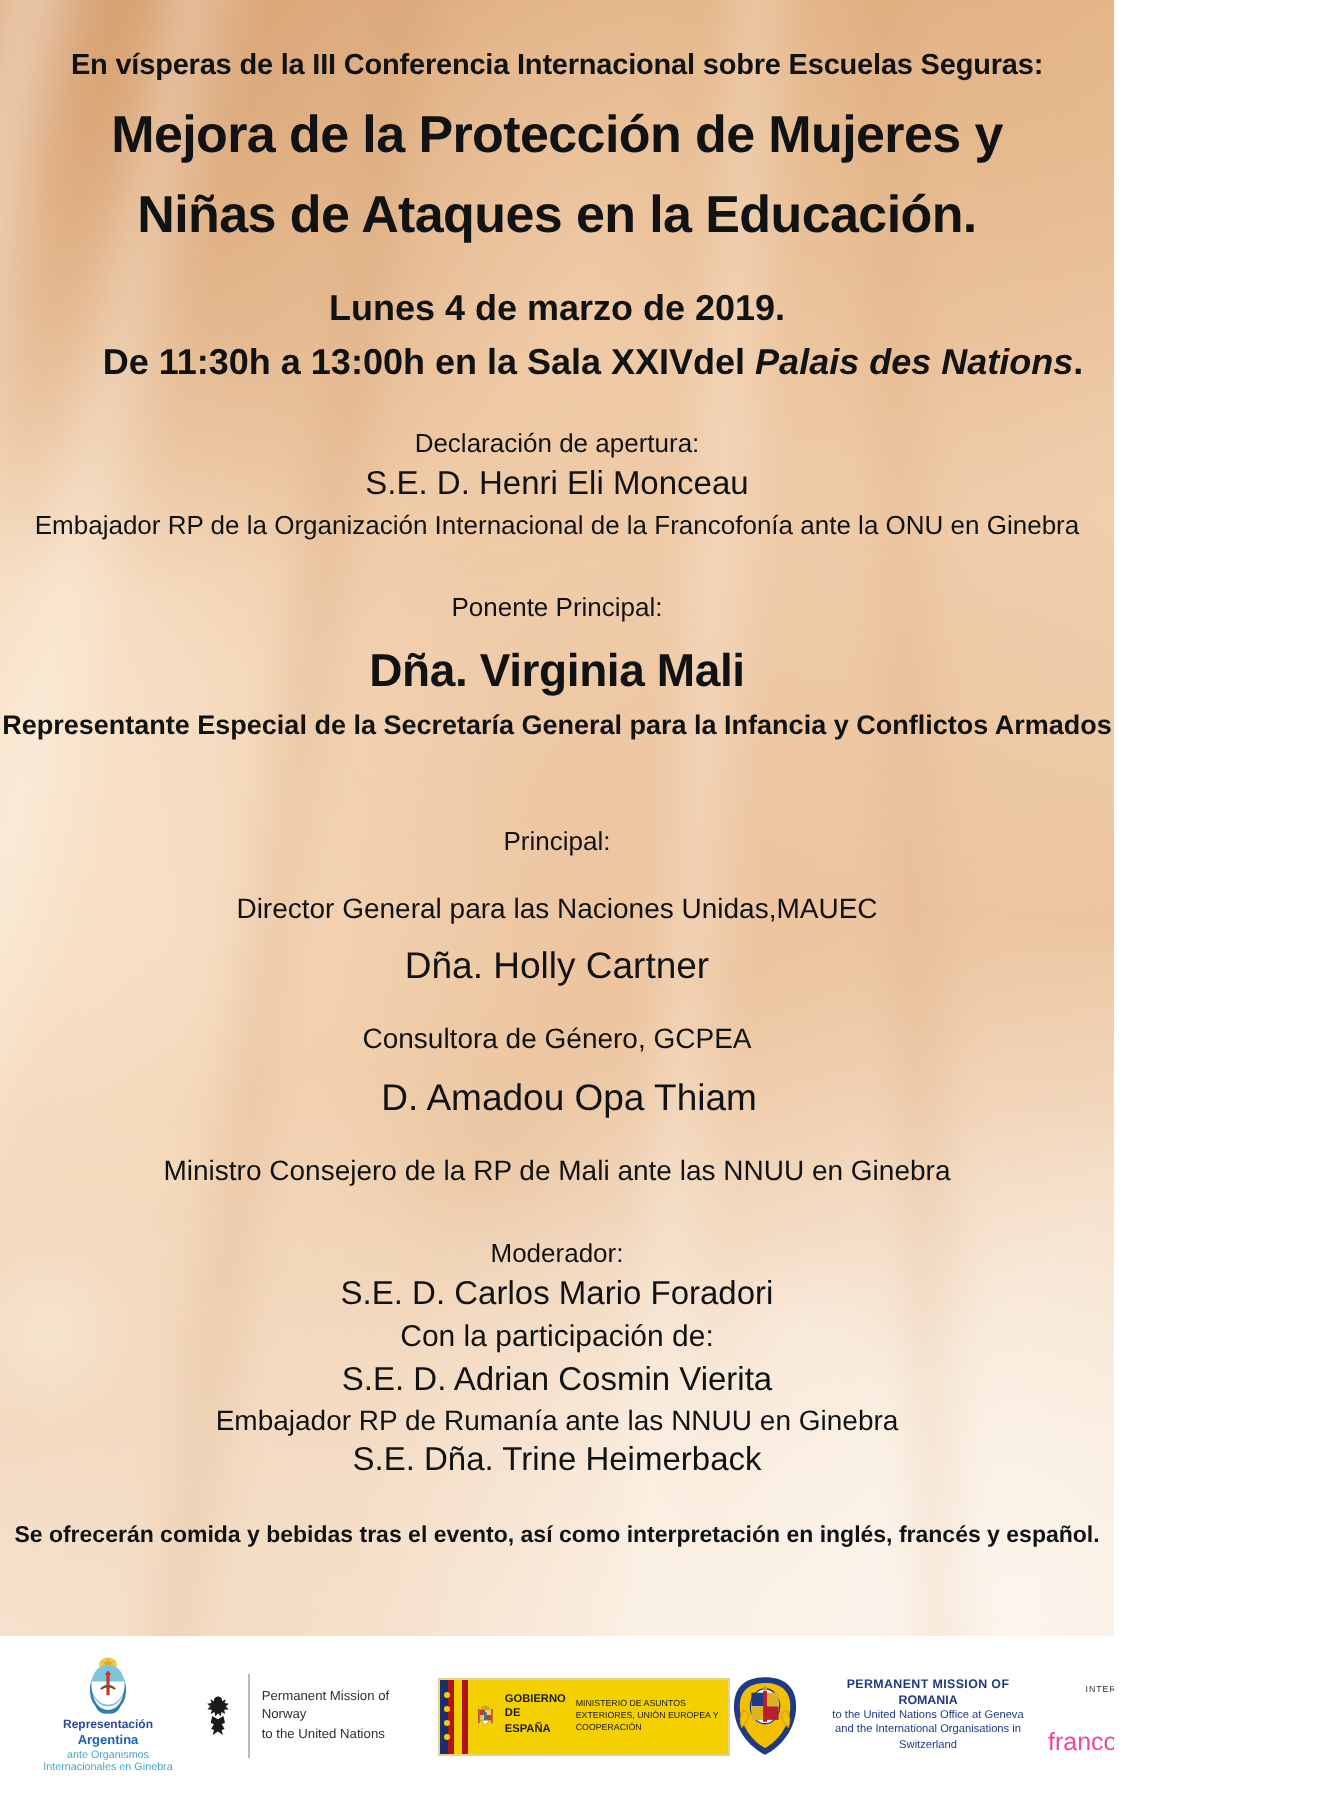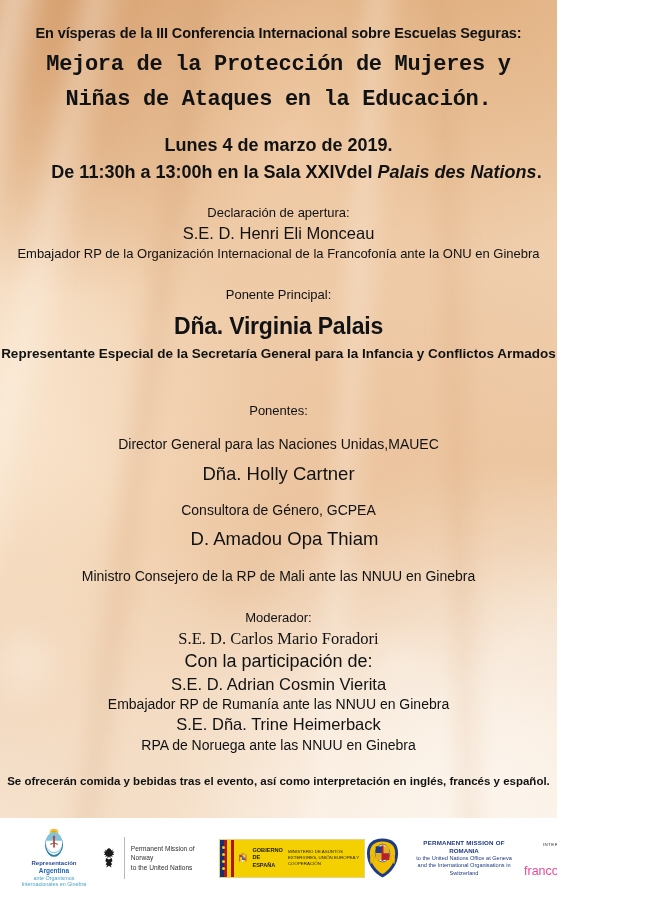--- a/index.html
+++ b/index.html
@@ -63,45 +63,45 @@
   
   .content{
     position:absolute;left:0;top:0;right:0;
     text-align:center;
     color:#111214;
     padding-top:25px;
   }
   .ln{ margin:0; line-height:1.16; }
 
   .kicker{ font-size:14.5px; font-weight:bold; letter-spacing:-.1px; }
-  .title{ font-size:22px; font-weight:bold; letter-spacing:-.3px;font-family:Liberation Mono, monospace; }
+  .title{ font-size:26px; font-weight:bold; letter-spacing:-.3px; }
   .title.t1{ margin-top:10px; }
   .title.t2{ margin-top:10px; }
 
   .date{ font-size:18px; font-weight:bold; margin-top:22px; }
   .time{ font-size:18px; font-weight:bold; margin-top:6px;padding-left:36px; }
   .time i{ font-style:italic; }
 
   .small-label{ font-size:13px; margin-top:22px; }
   .name-md{ font-size:16.5px; margin-top:4px; }
   .role-sm{ font-size:13px; margin-top:3px; }
 
   .keynote-label{ font-size:13px; margin-top:26px; }
   .keynote-name{ font-size:23px; font-weight:bold; margin-top:11px; letter-spacing:-.2px; }
   .keynote-role{ font-size:13.5px; font-weight:bold; margin-top:6px; }
 
   .spk-label{ font-size:13px; margin-top:42px; }
   .spk-name{ font-size:18.5px; margin-top:7px; }
   .spk-role{ font-size:14px; margin-top:18px; }
 
   .mod-label{ font-size:13px; margin-top:26px; }
-  .mod-name{ font-size:16.5px; margin-top:4px;font-family:Liberation Serif, serif; }
+  .mod-name{ font-size:16.5px; margin-top:4px; }
   .mod-role{ font-size:14px; margin-top:2px; }
 
-  .part-label{ font-size:18px; margin-top:3px; }
+  .part-label{ font-size:15px; margin-top:3px; }
   .part-name{ font-size:16.5px; margin-top:3px; }
   .part-role{ font-size:14px; margin-top:2px;text-align:center; }
 
   .note{ font-size:11.5px; font-weight:bold; margin-top:22px; }
 
   
   .footer{
     position:absolute;left:0;right:0;bottom:0;
     height:80px;
     background:#ffffff;
@@ -189,39 +189,38 @@
     <p class="ln date">Lunes 4 de marzo de 2019.</p>
     <p class="ln time">
       <span>De 11:30h a 13:00h en la Sala XXIV</span><span>del </span><i>Palais des Nations</i><span>.</span>
     </p>
 
     <p class="ln small-label">Declaración de apertura:</p>
     <p class="ln name-md">S.E. D. Henri Eli Monceau</p>
     <p class="ln role-sm">Embajador RP de la Organización Internacional de la Francofonía ante la ONU en Ginebra</p>
 
     <p class="ln keynote-label">Ponente Principal:</p>
-    <p class="ln keynote-name">Dña. Virginia Palais</p>
+    <p class="ln keynote-name">Dña. Virginia Mali</p>
     <p class="ln keynote-role">Representante Especial de la Secretaría General para la Infancia y Conflictos Armados</p>
 
-    <p class="ln spk-label">Ponentes:</p>
+    <p class="ln spk-label">Principal:</p>
 
     <p class="ln spk-role">Director General para las Naciones Unidas,MAUEC</p>
     <p class="ln spk-name" style="margin-top:10px;">Dña. Holly Cartner</p>
     <p class="ln spk-role">Consultora de Género, GCPEA</p>
     <p class="ln spk-name" style="margin-top:10px;padding-left:12px;">D. Amadou Opa Thiam</p>
     <p class="ln spk-role">Ministro Consejero de la RP de Mali ante las NNUU en Ginebra</p>
 
     <p class="ln mod-label">Moderador:</p>
     <p class="ln mod-name">S.E. D. Carlos Mario Foradori</p>
 
     <p class="ln part-label">Con la participación de:</p>
     <p class="ln part-name">S.E. D. Adrian Cosmin Vierita</p>
     <p class="ln part-role">Embajador RP de Rumanía ante las NNUU en Ginebra</p>
     <p class="ln part-name">S.E. Dña. Trine Heimerback</p>
-    <p class="ln part-role">RPA de Noruega ante las NNUU en Ginebra</p>
 
     <p class="ln note">Se ofrecerán comida y bebidas tras el evento, así como interpretación en inglés, francés y español.</p>
   </div>
 
   <div class="footer">
 
     <div class="logo lg-ar">
       <svg width="26" height="30" viewBox="0 0 26 30">
         <ellipse cx="13" cy="4.2" rx="4.4" ry="3.4" fill="#f2c53d"></ellipse>
         <path d="M13 1.4 L13.8 3 L15.4 3.2 L14.2 4.4 L14.6 6 L13 5.2 L11.4 6 L11.8 4.4 L10.6 3.2 L12.2 3z" fill="#e0a52b"></path>

